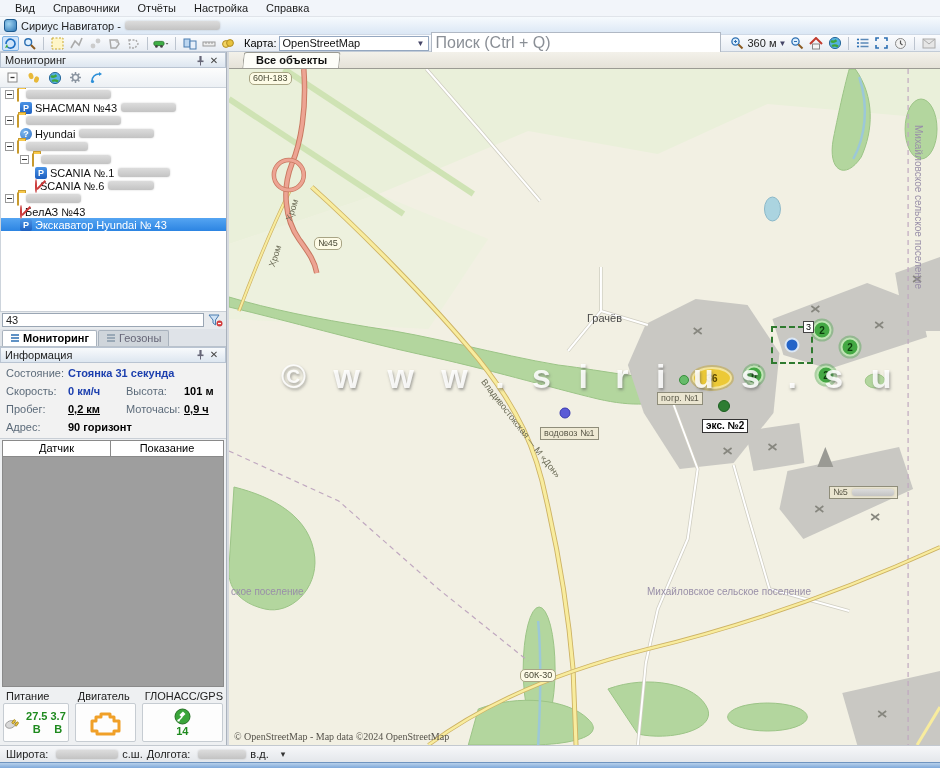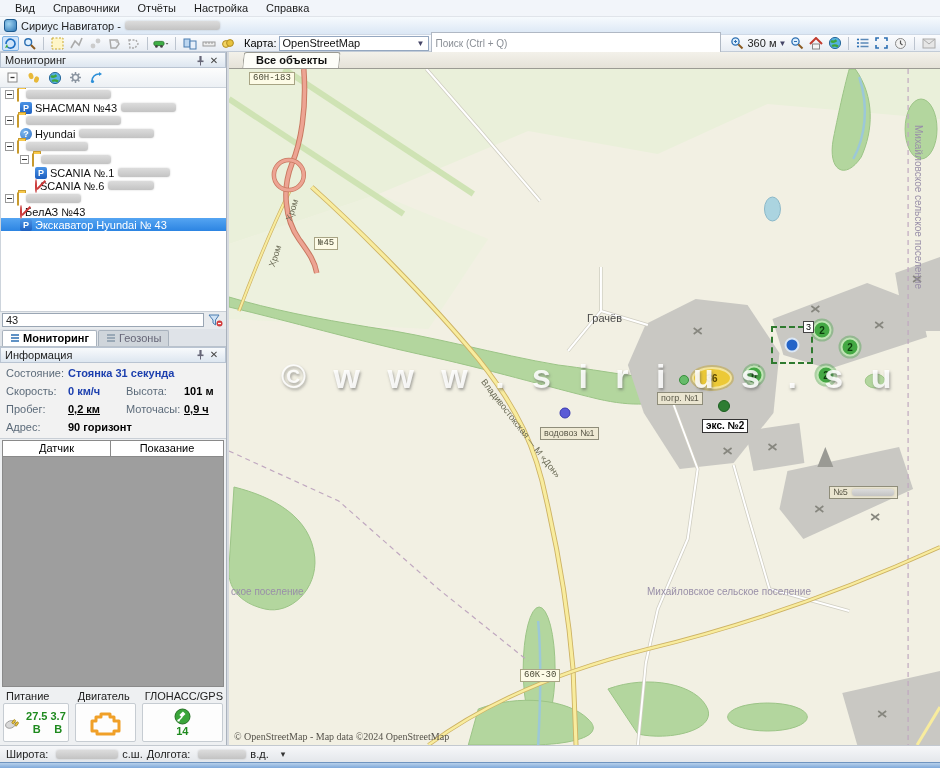--- a/index.html
+++ b/index.html
@@ -11,21 +11,21 @@
   #titlebar .app-ico { width:13px; height:13px; border-radius:3px; background:radial-gradient(circle at 35% 35%, #9fd4f2, #2d76b5); margin-right:4px; border:1px solid #1d5a8e; }
   #menubar { height:17px; background:#f2f5fa; display:flex; align-items:center; font-size:11px; color:#1a1a1a; padding-left:6px; border-bottom:1px solid #e0e4ea; }
   .menu-item { padding:1px 9px; cursor:default; }
 
   #toolbar { height:17px; background:linear-gradient(#fbfcfe,#e7ecf3); border-bottom:1px solid #c2cbd7; display:flex; align-items:center; padding:0 2px; font-size:11px; gap:2px; }
   .tb-sep { width:1px; height:13px; background:#bcc4cf; margin:0 3px; }
   .tb-ico { width:17px; height:15px; display:flex; align-items:center; justify-content:center; border-radius:2px; }
   .tb-ico.active { background:#cfe4fa; border:1px solid #7eb1e3; }
   .tb-ico svg { display:block; }
   #map-select { width:150px; height:15px; background:#fff; border:1px solid #94a7c0; font-size:11px; display:flex; align-items:center; padding:0 3px; justify-content:space-between; color:#111; }
-  #search-box { width:290px; height:15px; background:#fff; border:1px solid #b0b8c4; color:#8a8f96; font-size:10px; display:flex; align-items:center; padding:10px 4px; }
+  #search-box { width:290px; height:15px; background:#fff; border:1px solid #b0b8c4; color:#8a8f96; font-size:16px; display:flex; align-items:center; padding:10px 4px; }
   #scale-box { display:flex; align-items:center; gap:2px; font-size:11px; color:#222; }
 
   
   #main { flex:1; display:flex; min-height:0; }
   #sidebar { width:227px; display:flex; flex-direction:column; background:#eef0f2; border-right:1px solid #aab2bc; }
   #splitter { width:2px; background:#d6dae0; }
   #map-col { flex:1; display:flex; flex-direction:column; min-width:0; }
 
   .panel-header { height:16px; background:linear-gradient(#f8fafc,#dde6f0); border:1px solid #b9c4d2; display:flex; align-items:center; font-size:11px; color:#222; padding:0 4px; }
   .panel-header .ph-title { flex:1; }
@@ -80,21 +80,21 @@
   #bottom-strip { height:6px; background:linear-gradient(#b7d0ea,#7fa9da); border-top:1px solid #6f94bf; }
 
   
   #map-tabbar { height:17px; background:linear-gradient(#f3f1ea,#e5e2d8); border-bottom:1px solid #9b9b93; display:flex; align-items:flex-end; padding-left:14px; }
   .map-tab { background:#fdfdf8; border:1px solid #9b9b93; border-bottom:none; padding:1px 12px 2px; font-size:11px; font-weight:bold; color:#111; border-radius:3px 3px 0 0; transform:skewX(-6deg); }
   .map-tab span { display:inline-block; transform:skewX(6deg); }
   #map { flex:1; position:relative; background:#f2f0e3; overflow:hidden; }
   #map svg.base { position:absolute; inset:0; width:100%; height:100%; }
 
   .map-label { position:absolute; white-space:nowrap; }
-  .lbl-road-box { background:#fdfbe6; border:1px solid #a8a484; border-radius:0; font-size:9px; color:#4a4a36; padding:0 3px; line-height:11px;font-family:Liberation Mono, monospace; }
+  .lbl-road-box { background:#fdfbe6; border:1px solid #a8a484; border-radius:5px; font-size:9px; color:#4a4a36; padding:0 3px; line-height:11px; }
   .lbl-tag { background:rgba(238,232,210,.88); border:1px solid #8f8d7a; font-size:9px; color:#5c5a4a; padding:0 3px; line-height:11px; }
   .lbl-tag-strong { background:#fff; border:1px solid #333; font-size:10px; color:#000; padding:0 3px; line-height:12px;font-weight:bold; }
   .lbl-place { font-size:11px; color:#4a4a4a; }
   .lbl-admin { font-size:10px; color:#998fa8; }
   .lbl-admin-v { font-size:10px; color:#998fa8; writing-mode:vertical-rl; }
   .lbl-road-rot { font-size:9px; color:#6a6a55; transform-origin:left top; }
 
   #watermark { position:absolute; left:52px; top:288px; font-size:34px; font-weight:bold; letter-spacing:9px; color:rgba(255,255,255,.88); text-shadow:1px 2px 3px rgba(90,90,90,.55); pointer-events:none; }
   #attribution { position:absolute; left:5px; bottom:3px; font-size:10px; color:#55524a;font-family:Liberation Serif, serif; }
 

